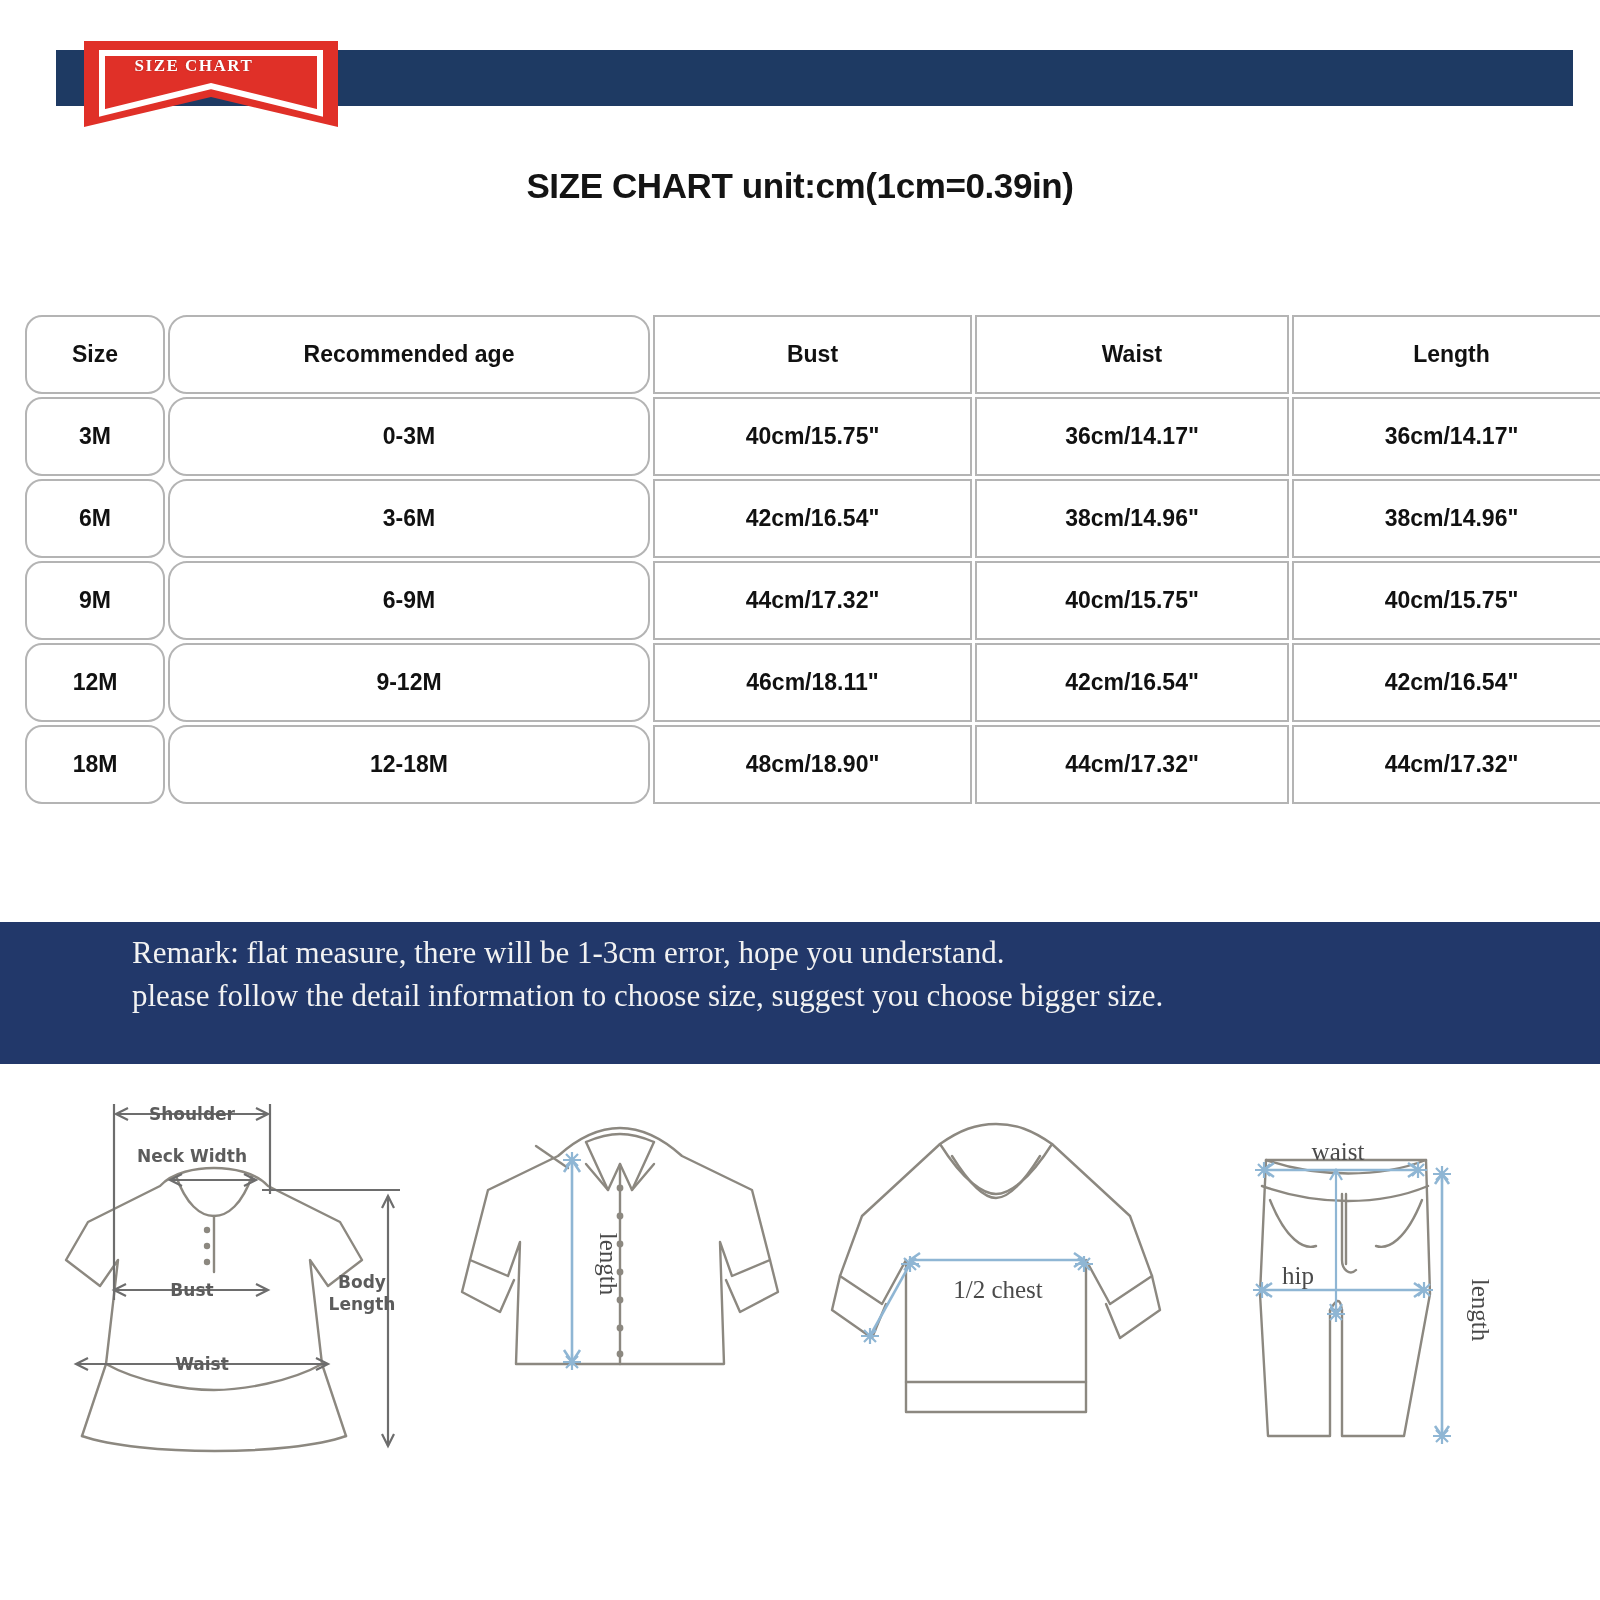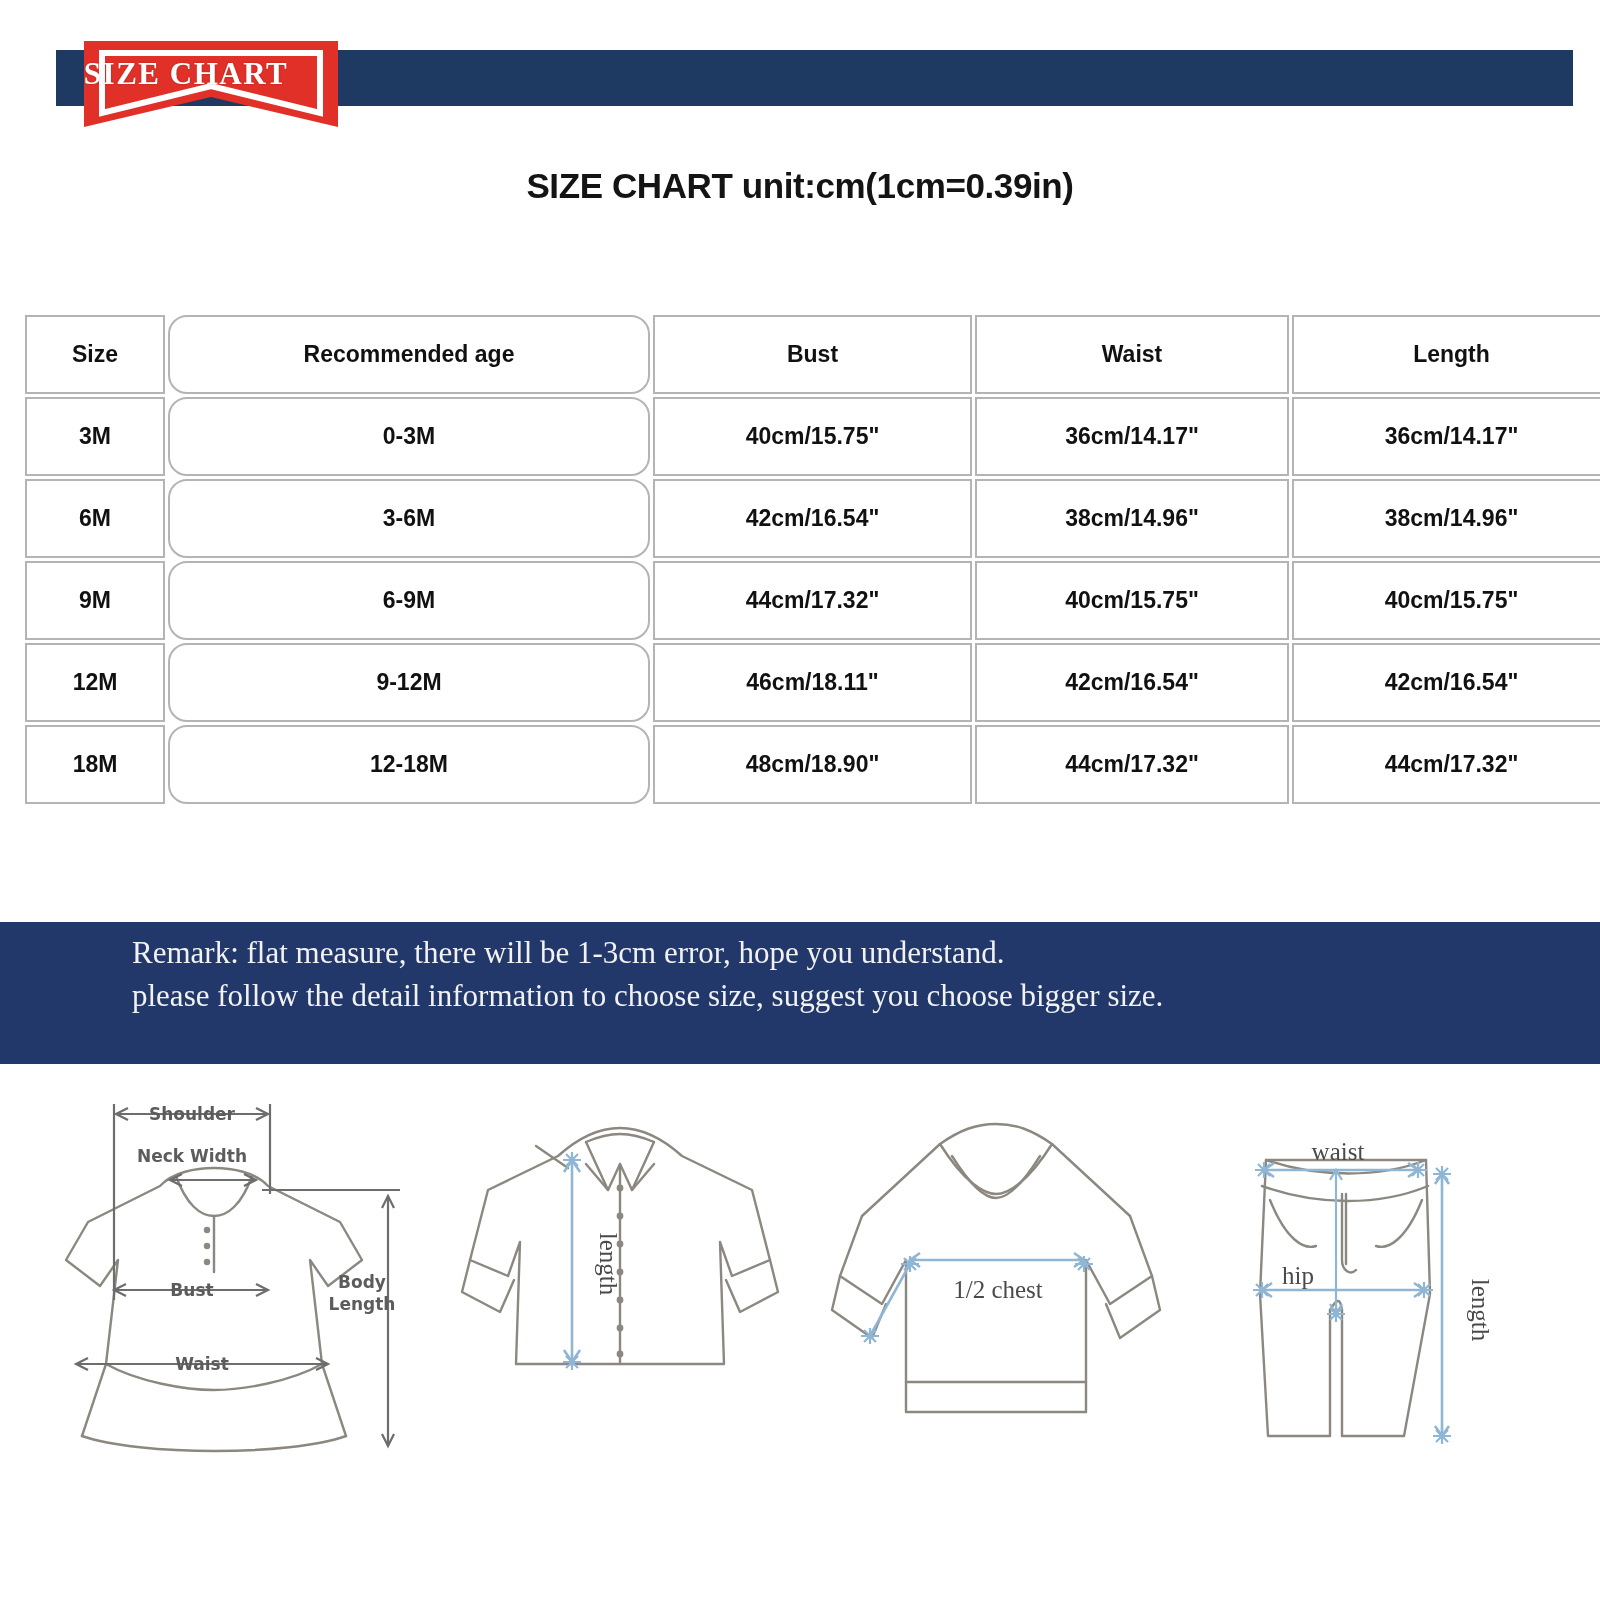--- a/index.html
+++ b/index.html
@@ -33,28 +33,28 @@
   #ribbon-badge {
     position: absolute;
     left: 84px;
     top: 41px;
     width: 254px;
     height: 107px;
   }
   #ribbon-badge svg { display: block; }
   #ribbon-label {
     position: absolute;
-    left: 76px;
+    left: 84px;
     top: 56px;
     width: 220px;
     text-align: center;
     color: #ffffff;
     font-family: "Liberation Serif", serif;
     font-weight: bold;
-    font-size: 31px;
+    font-size: 17px;
     letter-spacing: 1.5px;
     text-shadow: 0 0 2px rgba(0,0,0,.25);
   }
 
   
   #chart-title {
     position: absolute;
     left: 0;
     top: 166px;
     width: 1600px;
@@ -81,21 +81,21 @@
     background: #ffffff;
     height: 75px;
     text-align: center;
     vertical-align: middle;
     font-family: "Liberation Sans", sans-serif;
     font-weight: bold;
     font-size: 23px;
     color: #111111;
     padding: 0 4px;
   }
-  #size-table td.c0 { width: 128px; }
+  #size-table td.c0 { width: 128px; border-radius: 17px; }
   #size-table td.c1 { width: 470px; border-radius: 19px; }
   #size-table td.c2 { width: 307px; }
   #size-table td.c3 { width: 302px; }
   #size-table td.c4 { width: 307px; }
 
   
   #remark-banner {
     position: absolute;
     left: 0;
     top: 922px;

